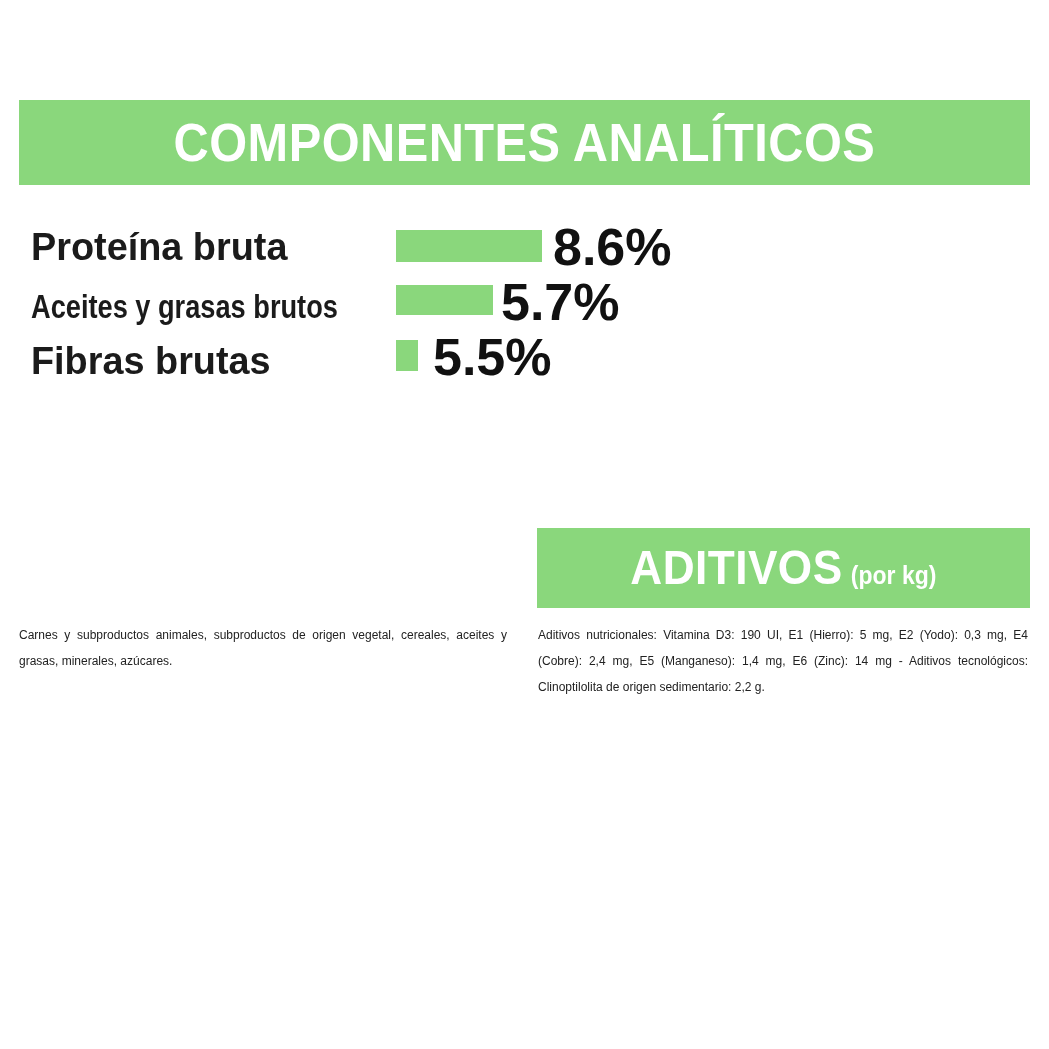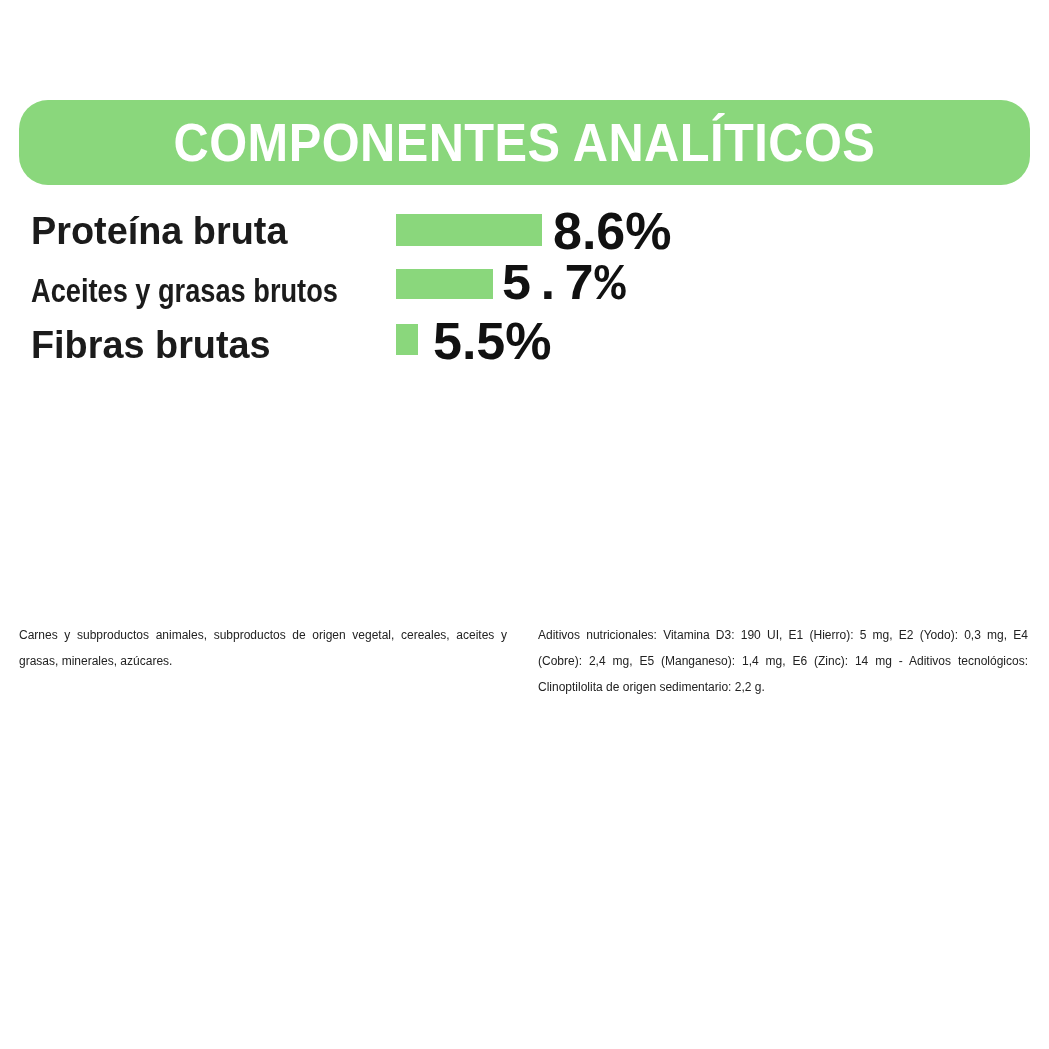--- a/index.html
+++ b/index.html
@@ -23,21 +23,20 @@
     background: #ffffff;
   }
 
   
   .banner {
     position: absolute;
     background: #8ad77c;
     display: flex;
     align-items: center;
     box-sizing: border-box;
-    border-radius: 29px;
   }
   .banner-title {
     color: #ffffff;
     font-weight: 700;
     letter-spacing: 0.5px;
     white-space: nowrap;
     line-height: 1;
   }
 
   #banner-analytic {
@@ -88,21 +87,21 @@
     font-size: 25px;
     margin-left: 9px;
     white-space: nowrap;
     line-height: 1;
   }
 
   
   .analytic-list {
     position: absolute;
     left: 0;
-    top: 198px;
+    top: 214px;
     width: 918px;
   }
   .analytic-row {
     position: relative;
     height: 57px;
   }
   .nutrient-label {
     position: absolute;
     left: 31px;
     bottom: 5px;
@@ -128,21 +127,21 @@
 
   .nutrient-value {
     position: absolute;
     color: #111111;
     font-weight: 700;
     font-size: 52px;
     line-height: 1;
     white-space: nowrap;
   }
   .row-proteina .nutrient-value { left: 553px; top: 7px; }
-  .row-aceites  .nutrient-value { left: 501px; top: 5px; font-family: Liberation Mono, monospace; }
+  .row-aceites  .nutrient-value { left: 501px; top: 5px; }
   .row-fibras   .nutrient-value { left: 433px; top: 3px; }
 
   
   .body-text {
     position: absolute;
     color: #222222;
     font-size: 12px;
     line-height: 26px;
     text-align: justify;
   }
@@ -192,20 +191,26 @@
     <div class="analytic-row row-fibras">
       <div class="nutrient-label">Fibras brutas</div>
       <div class="nutrient-bar" style="width: 22.1px; background: rgb(138, 215, 124);"></div>
       <div class="nutrient-value">5.5%</div>
     </div>
 
   </div>
 
   <div class="body-text" id="composition-body">Carnes y subproductos animales, subproductos de origen vegetal, cereales, aceites y grasas, minerales, azúcares.</div>
 
+  <div class="banner" id="banner-additives">
+    <div class="additives-title-wrap">
+      <div class="banner-title">ADITIVOS</div>
+      <div class="banner-subtitle">(por kg)</div>
+    </div>
+  </div>
   <div class="body-text" id="additives-body">Aditivos nutricionales: Vitamina D3: 190 UI, E1 (Hierro): 5 mg, E2 (Yodo): 0,3 mg, E4 (Cobre): 2,4 mg, E5 (Manganeso): 1,4 mg, E6 (Zinc): 14 mg - Aditivos tecnológicos: Clinoptilolita de origen sedimentario: 2,2 g.</div>
 
   <div class="footer">
     
     
 
     
   </div>
 
 </div>

